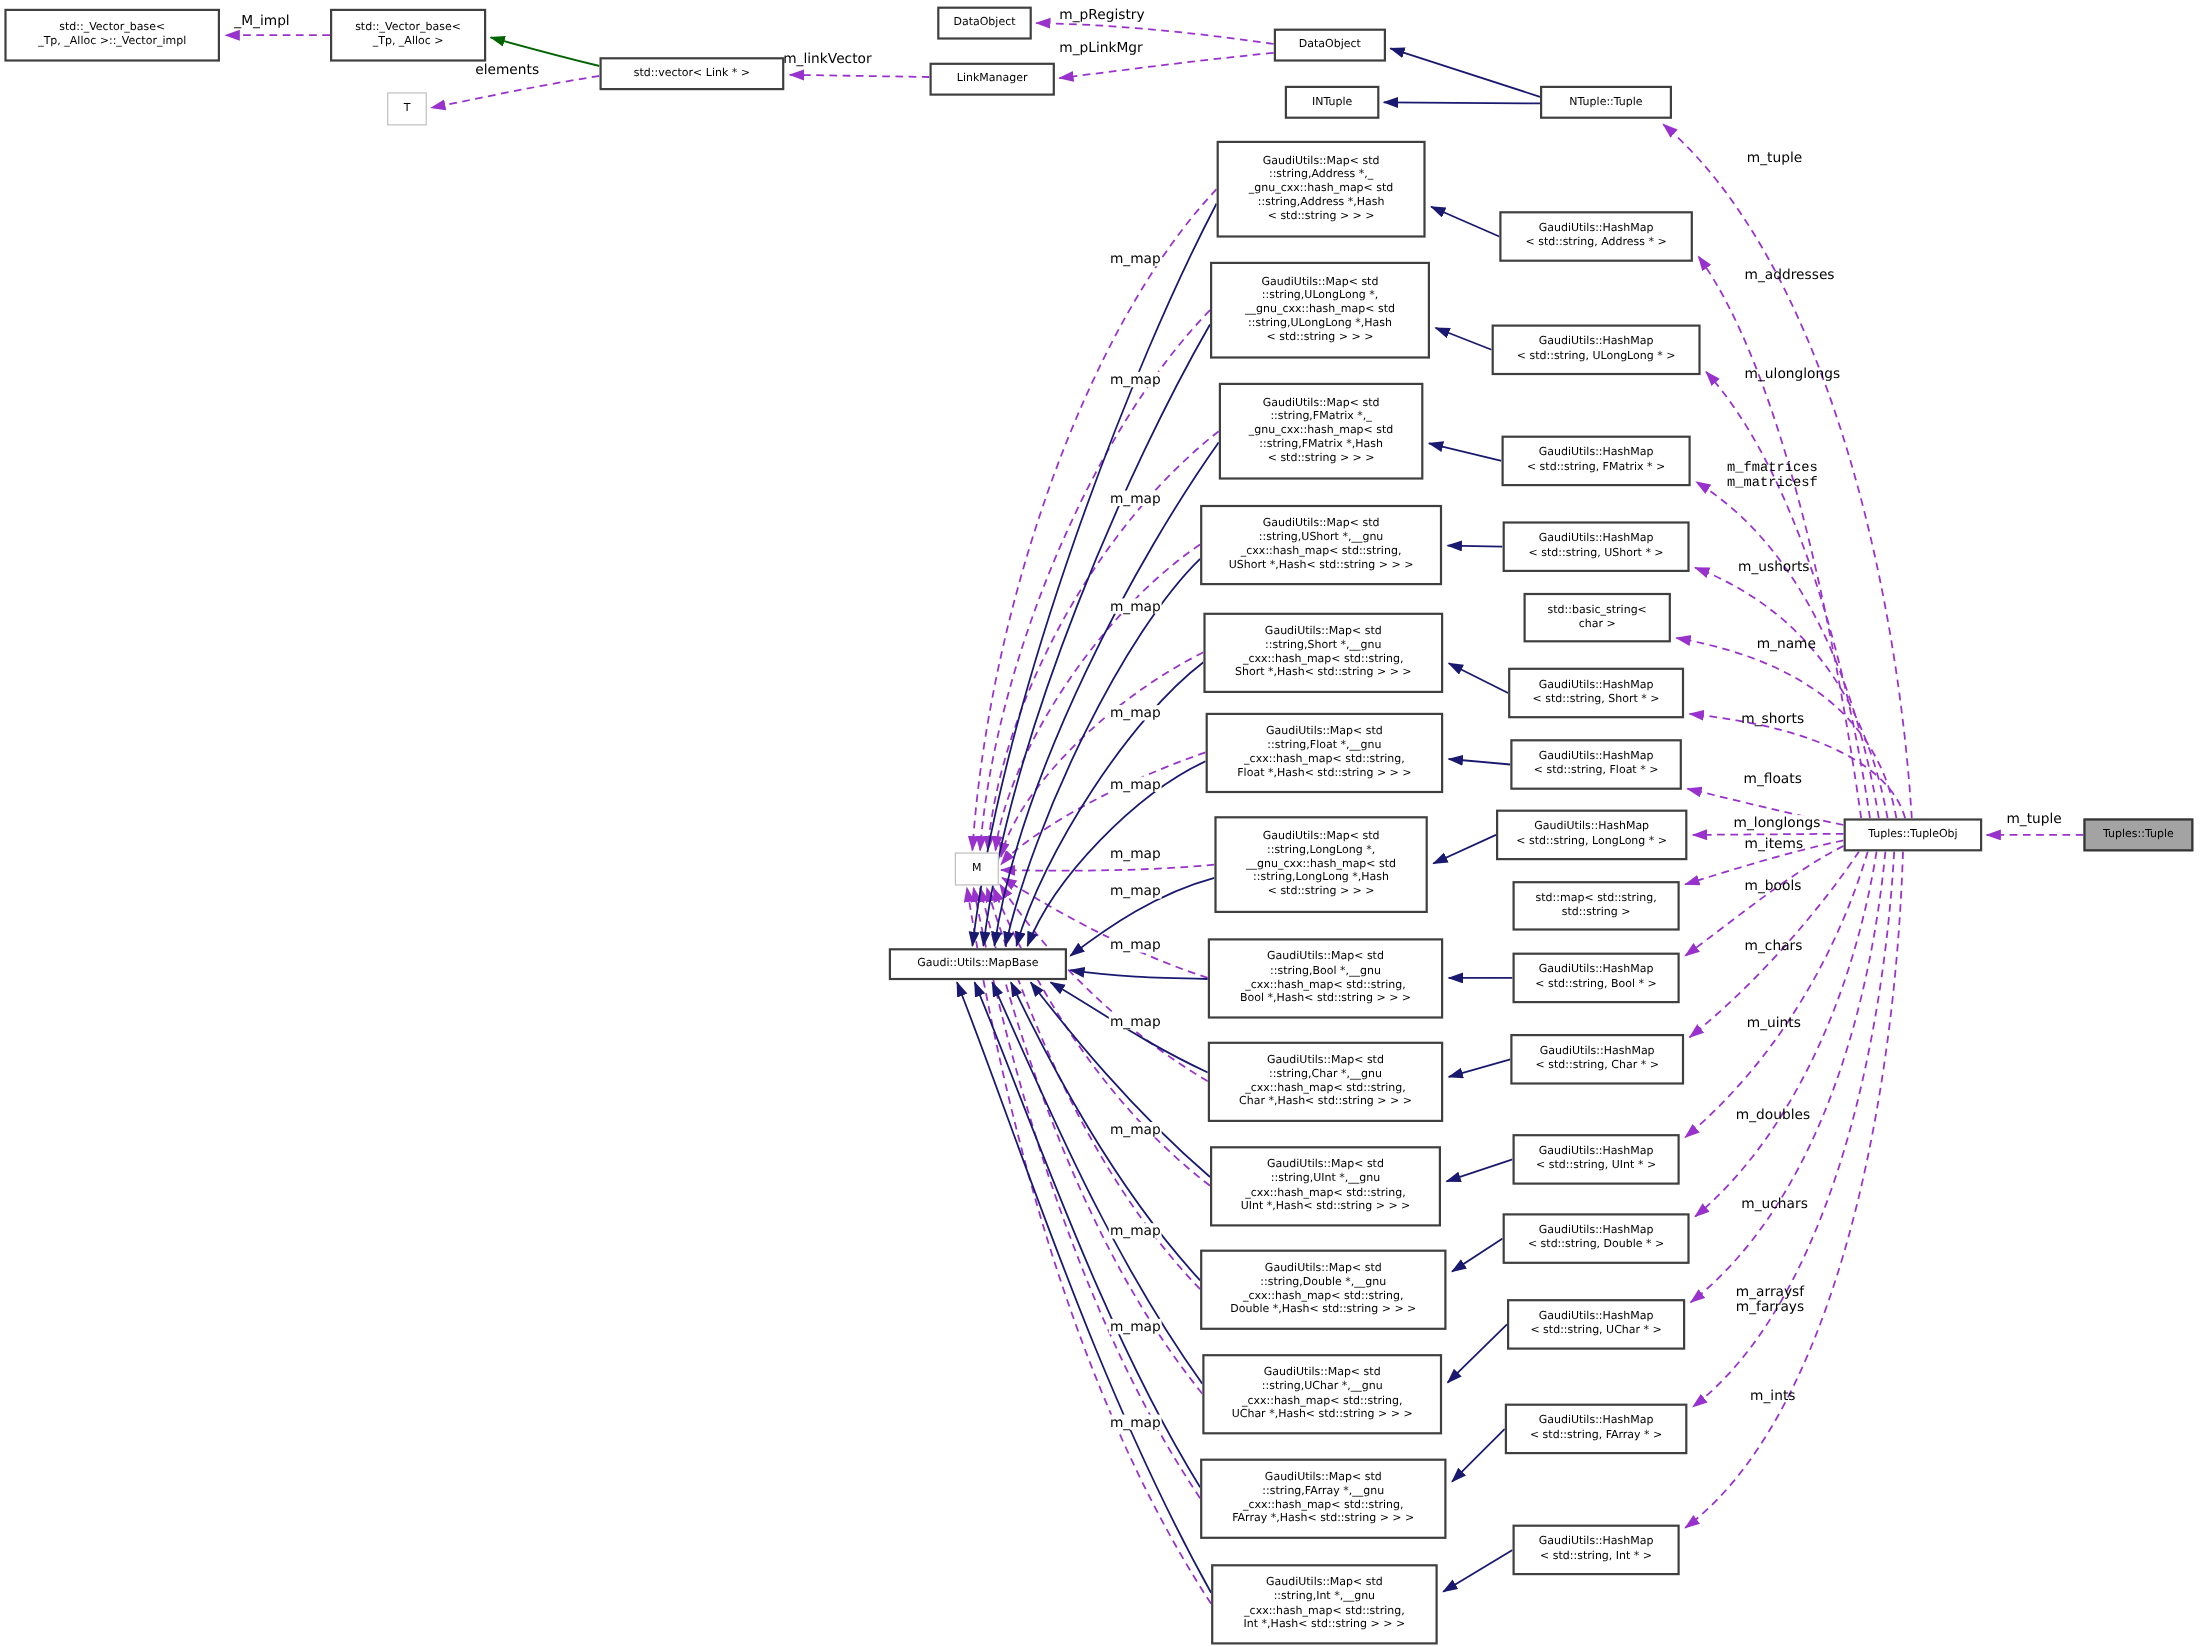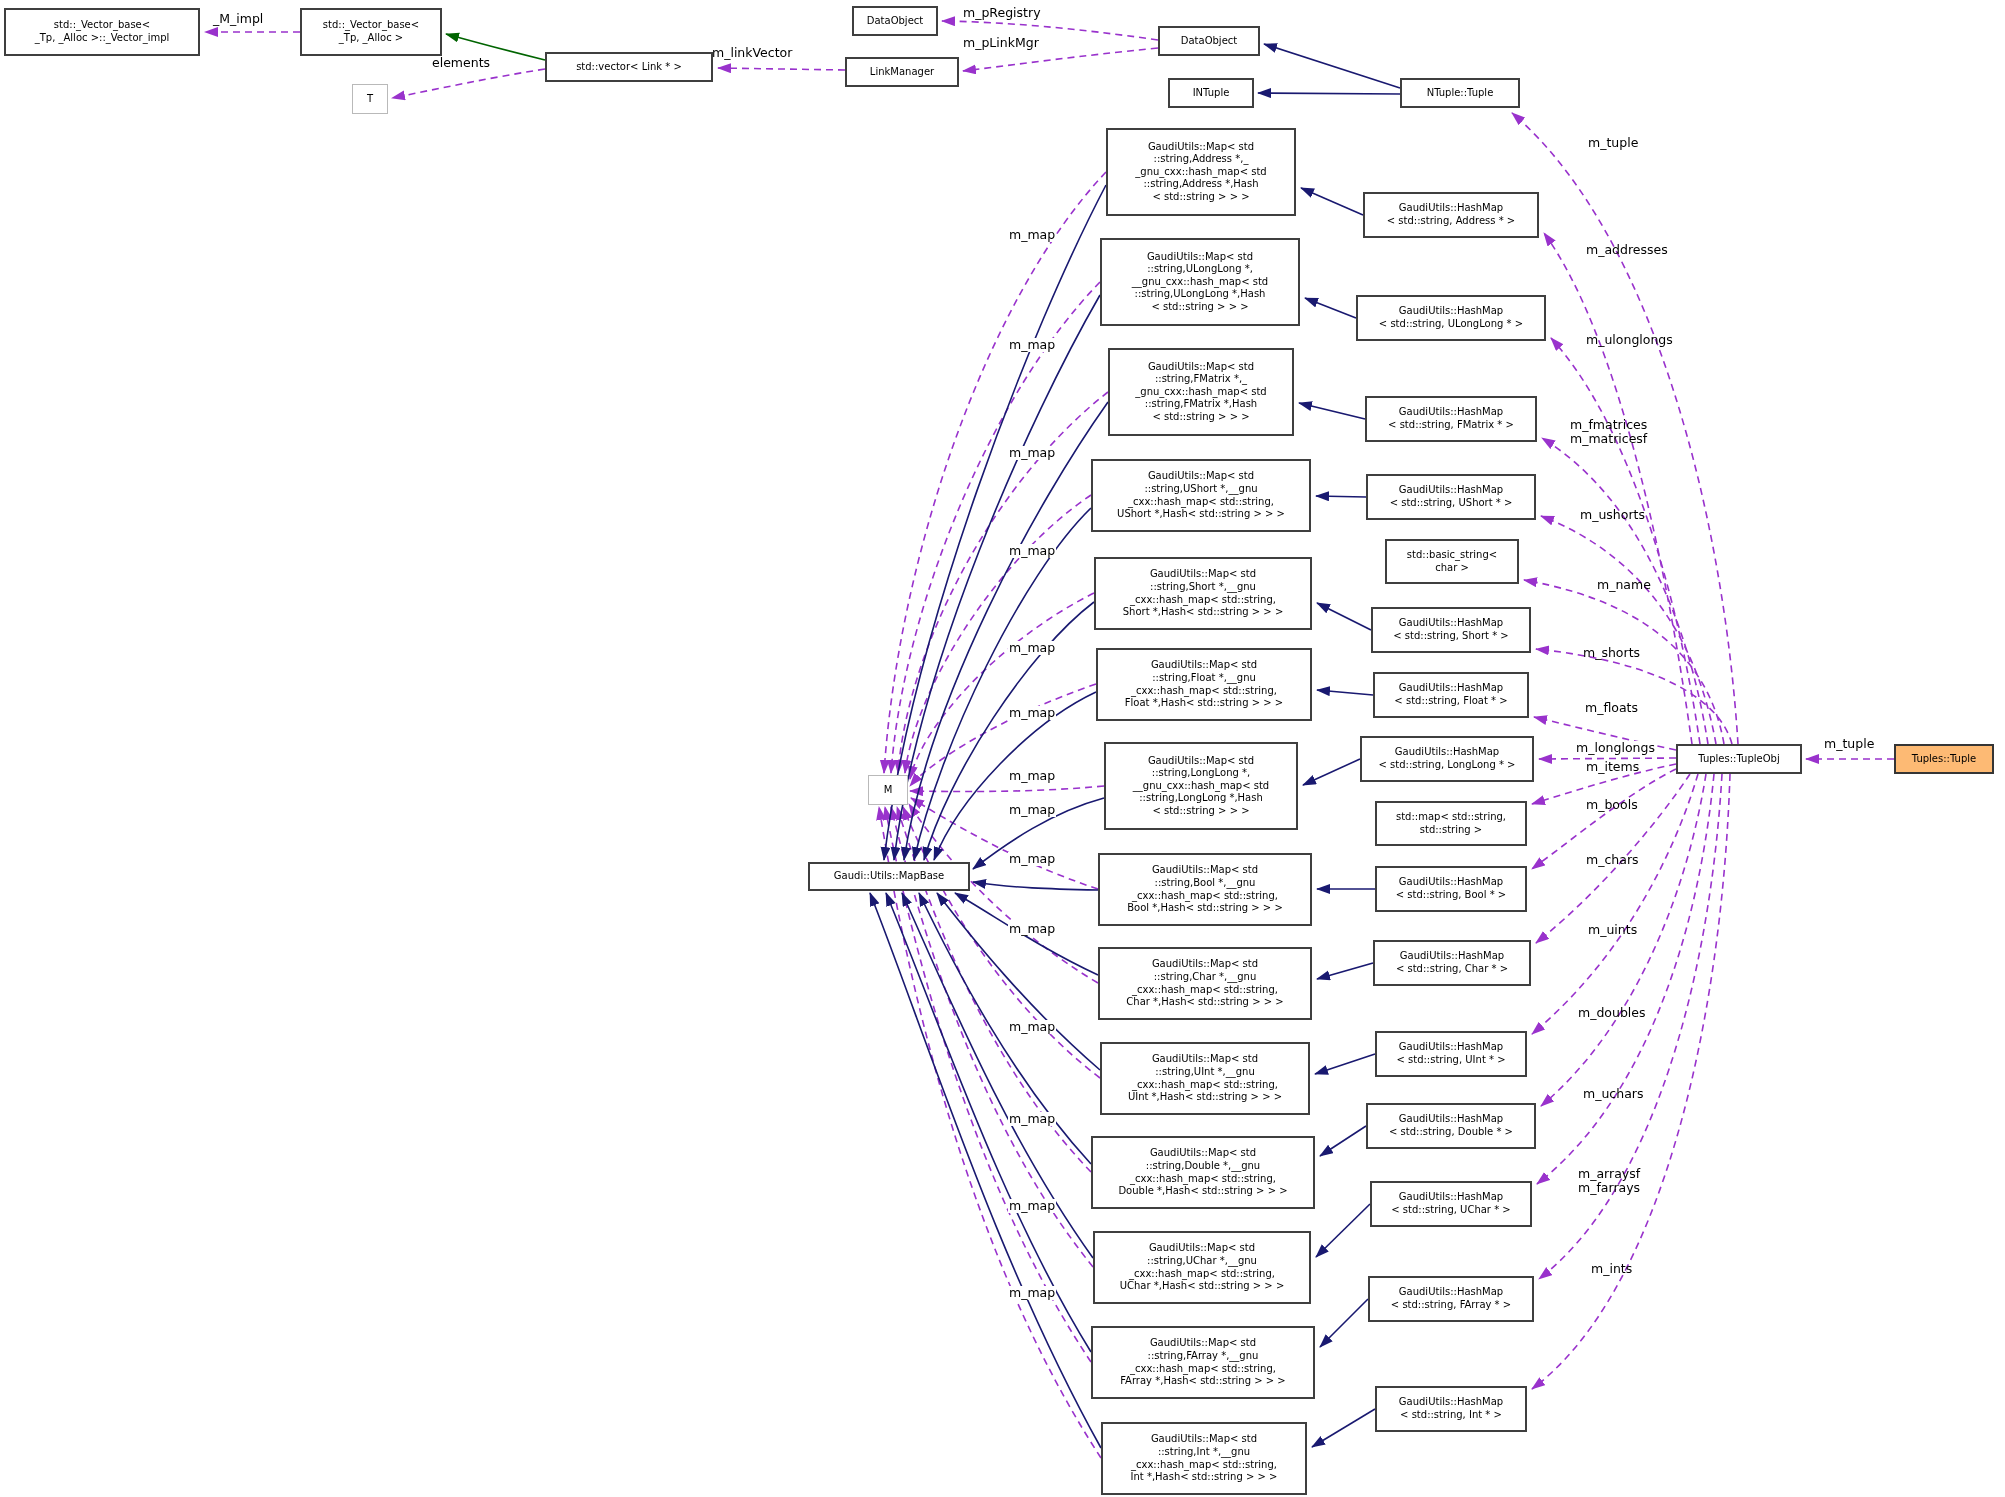--- a/index.html
+++ b/index.html
@@ -3,21 +3,21 @@
 <meta charset="utf-8">
 <style>
   html,body{margin:0;padding:0;background:#fff;}
   .canvas{position:relative;width:2005px;height:1497px;background:#fff;overflow:hidden;
           font-family:"DejaVu Sans","Liberation Sans",sans-serif;color:#000;}
   svg.edges{position:absolute;left:0;top:0;width:2005px;height:1497px;}
   .node{position:absolute;box-sizing:border-box;background:#fff;border:2px solid #3f3f3f;
         display:flex;align-items:center;justify-content:center;text-align:center;
         white-space:pre-line;font-size:10px;line-height:1.26;z-index:2;padding:1px 2px;}
   .tparam{border:1px solid #b9b9b9;}
-  .grayfill{background:#fdba74;border-color:#353535;}
+  .grayfill{background:#a3a3a3;border-color:#353535;}
   .elabel{position:absolute;font-size:12.5px;line-height:1.15;white-space:pre-line;
           text-align:center;z-index:3;}
   .ebg{background:#fff;padding:0 1px;}
 </style>
 </head>
 <body>
 
 <div class="canvas">
 
 <svg class="edges" xmlns="http://www.w3.org/2000/svg">
@@ -227,21 +227,21 @@
 <div class="node grayfill" style="left:1894px;top:744px;width:100px;height:30px;">Tuples::Tuple</div>
 
 <span class="elabel" style="left:213px;top:12px;">_M_impl</span>
 <span class="elabel" style="left:432px;top:56px;">elements</span>
 <span class="elabel" style="left:712px;top:46px;">m_linkVector</span>
 <span class="elabel" style="left:963px;top:6px;">m_pRegistry</span>
 <span class="elabel" style="left:963px;top:36px;">m_pLinkMgr</span>
 <span class="elabel" style="left:1588px;top:136px;">m_tuple</span>
 <span class="elabel" style="left:1586px;top:243px;">m_addresses</span>
 <span class="elabel" style="left:1586px;top:333px;">m_ulonglongs</span>
-<span class="elabel" style="left:1570px;top:418px;">m_fmatrices
+<span class="elabel" style="left:1570px;top:418px;font-family:Liberation Mono, monospace;">m_fmatrices
 m_matricesf</span>
 <span class="elabel" style="left:1580px;top:508px;">m_ushorts</span>
 <span class="elabel" style="left:1585px;top:578px;margin-left:12px;">m_name</span>
 <span class="elabel" style="left:1583px;top:646px;">m_shorts</span>
 <span class="elabel" style="left:1585px;top:701px;">m_floats</span>
 <span class="elabel ebg" style="left:1575px;top:741px;">m_longlongs</span>
 <span class="elabel" style="left:1586px;top:760px;">m_items</span>
 <span class="elabel" style="left:1586px;top:798px;">m_bools</span>
 <span class="elabel" style="left:1586px;top:853px;">m_chars</span>
 <span class="elabel" style="left:1588px;top:923px;">m_uints</span>

